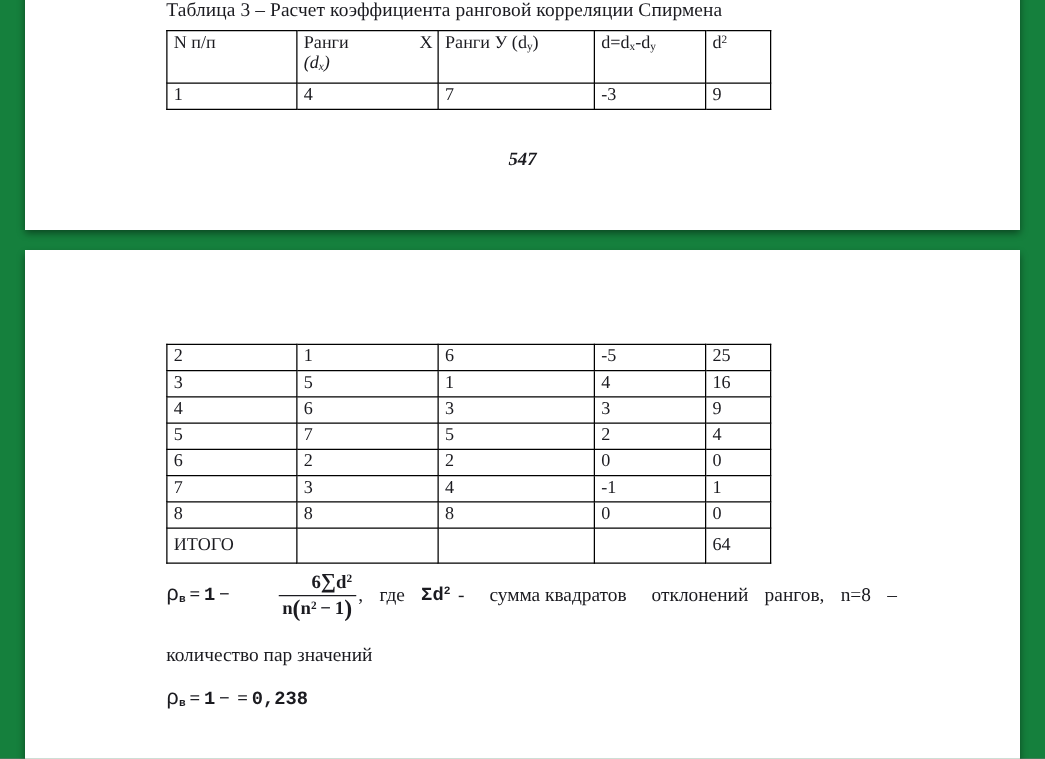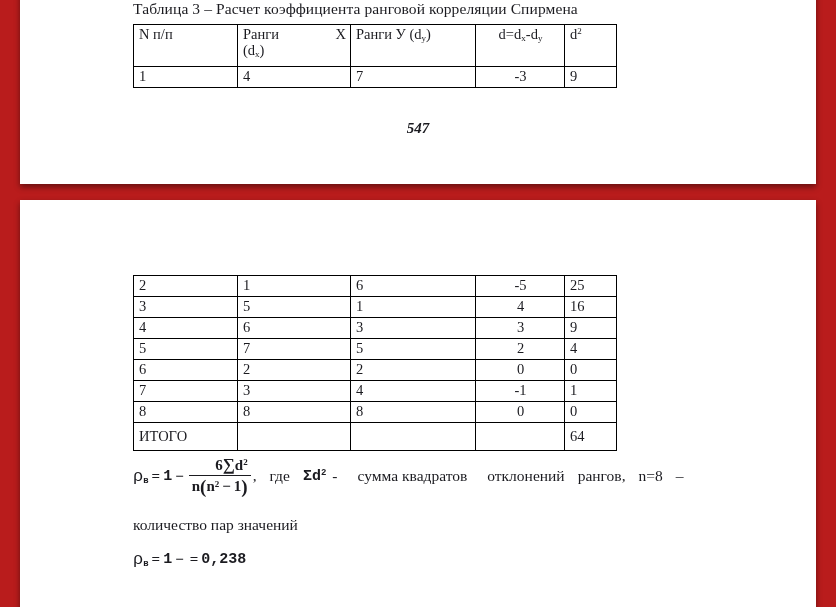--- a/index.html
+++ b/index.html
@@ -14,21 +14,21 @@
     overflow: hidden;
     position: relative;
   }
 
   
   #viewer {
     position: absolute;
     left: 0; top: 0;
     width: 836px;
     height: 607px;
-    background: #b91c1c;
+    background: #15803d;
   }
 
   .page {
     position: absolute;
     left: 20px;
     width: 796px;
     background: #ffffff;
     box-shadow: 0 3px 6px rgba(0,0,0,0.45);
   }
   
@@ -82,36 +82,37 @@
   table.grid td {
     border: 1px solid #000000;
     padding: 1px 4px 2px 5px;
     vertical-align: top;
     line-height: 1.12;
     overflow: hidden;
   }
   .c1 { width: 94px; }
   .c2 { width: 103px; }
   .c3 { width: 115px; }
-  .c4 { width: 79px; text-align: center; }
+  .c4 { width: 79px; }
   .c5 { width: 42px; }
 
   #table-head-part {
     left: 113px;
     top: 68px;
     width: 433px;
   }
   #table-head-part td.hdr-rank-x {
     text-align: justify;
     text-align-last: justify;
   }
   #table-head-part td.hdr-rank-x .line2 {
     display: block;
     text-align: center;
     text-align-last: left;
+    font-style: italic;
   }
   #table-head-part tr.head-row td { height: 38px; margin-top: 36px; }
   #table-head-part tr.data-row td { height: 17px; }
 
   #table-body-part {
     left: 113px;
     top: 75px;
     width: 433px;
   }
   #table-body-part tr.data-row td { height: 17px; }
@@ -172,20 +173,21 @@
   .frac .num {
     padding: 0 3px 1px 3px;
     font-weight: bold;
     font-size: 15px;
   }
   .frac .den {
     border-top: 1.3px solid #1b1b20;
     padding: 1px 3px 0 3px;
     font-weight: bold;
     font-size: 15px;
+    margin-left: 34px;
   }
   .bigsum {
     font-size: 17px;
     font-weight: bold;
   }
   sup.sm { font-size: 9px; vertical-align: 0.52em; }
   sub.sm { font-size: 9px; vertical-align: -0.22em; }
   .paren-big {
     font-size: 19px;
     vertical-align: -0.08em;

